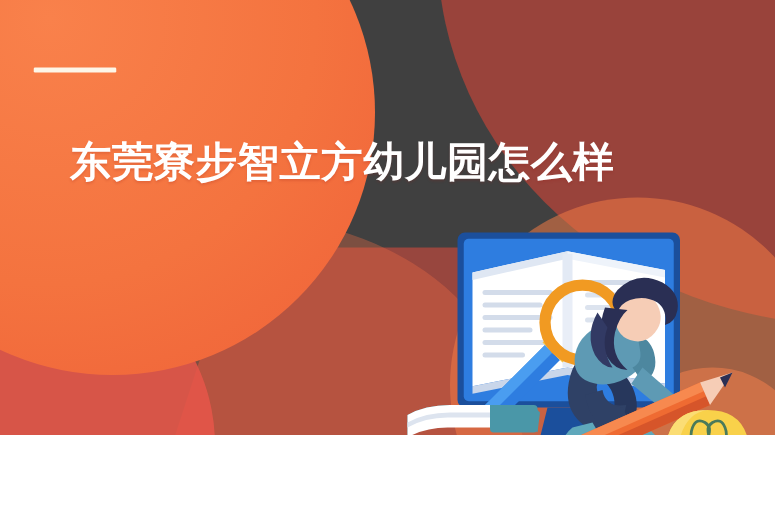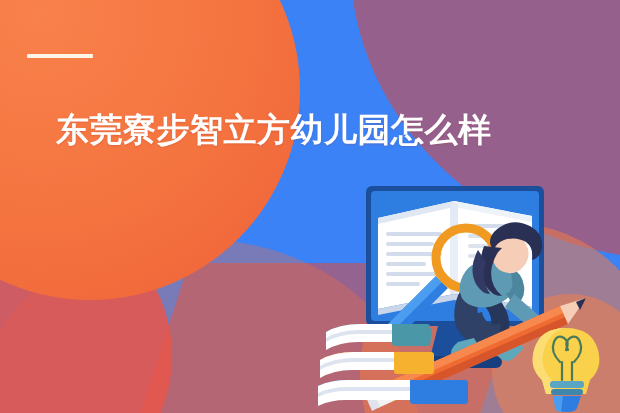--- a/index.html
+++ b/index.html
@@ -7,23 +7,23 @@
     padding: 0;
     background: #ffffff;
   }
   body {
     font-family: "Liberation Sans", "DejaVu Sans", sans-serif;
   }
 
   #banner {
     position: relative;
     width: 620px;
-    height: 413px;
+    height: 348px;
     overflow: hidden;
-    background: #3b82f6;
+    background: #404040;
   }
 
   
   .bg-layer {
     position: absolute;
     inset: 0;
     overflow: hidden;
   }
   .circle-top-left {
     position: absolute;

